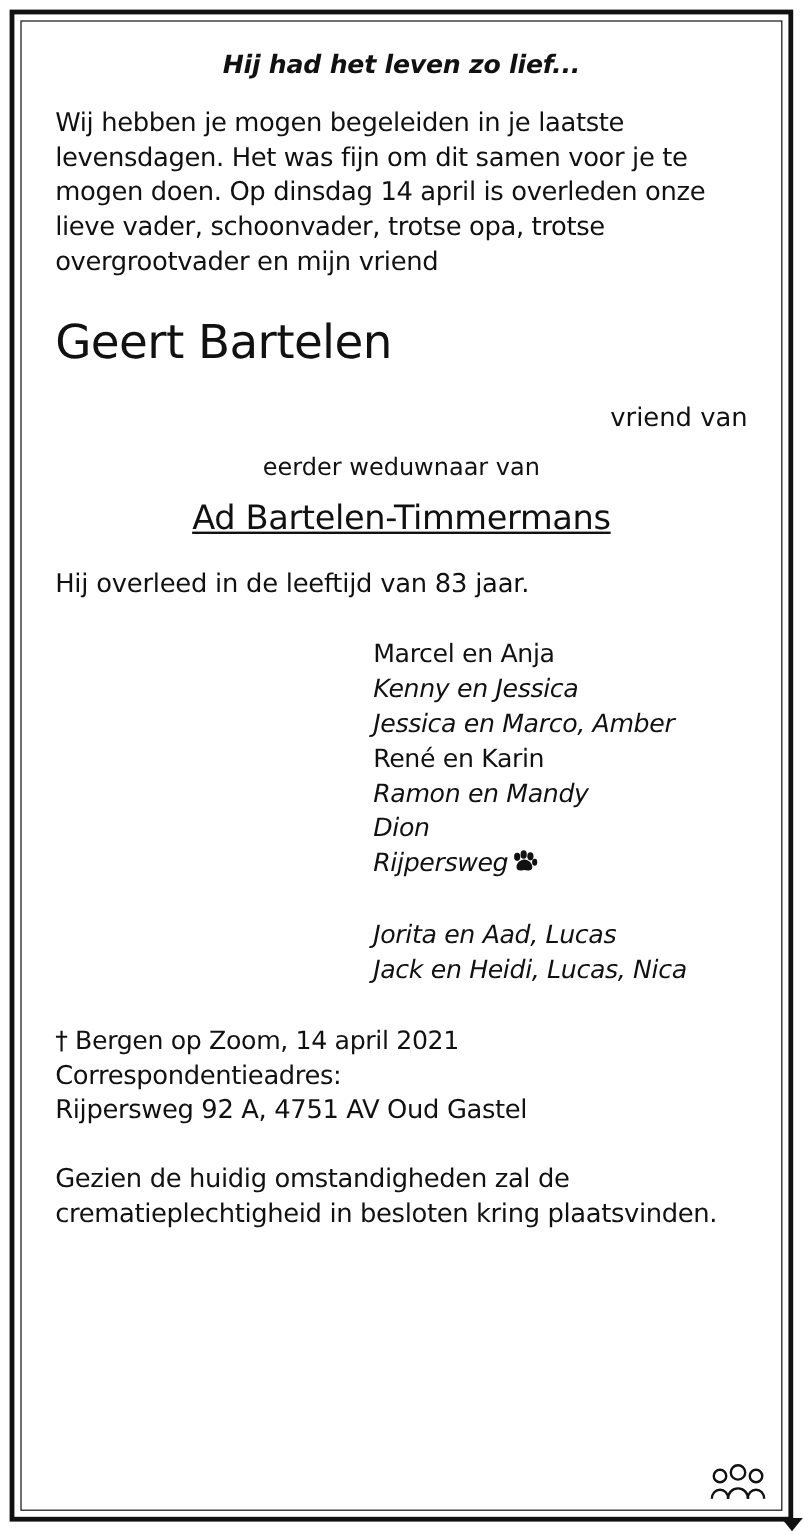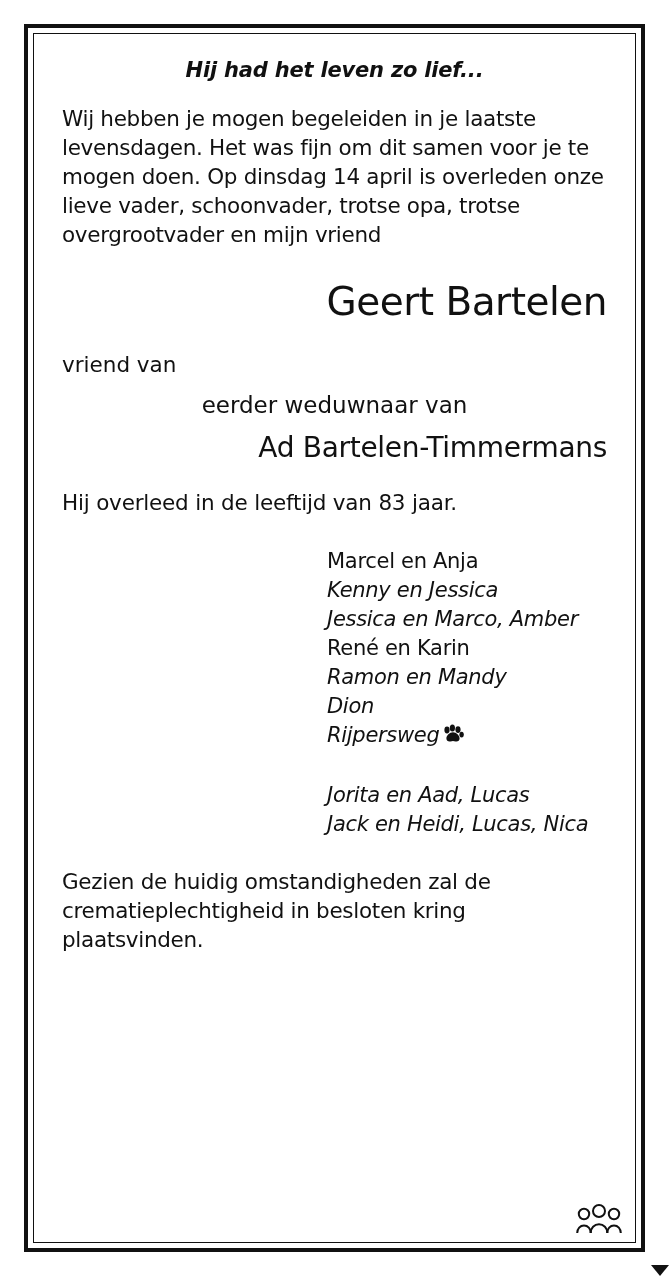--- a/index.html
+++ b/index.html
@@ -15,21 +15,21 @@
     position: relative;
     overflow: hidden;
   }
   .page {
     position: absolute;
     left: 0; top: 0;
     width: 669px;
     height: 1276px;
     background: #ffffff;
     box-sizing: border-box;
-    padding: 24px;
+    padding: 8px;
   }
   .frame-outer {
     box-sizing: border-box;
     width: 100%;
     height: 100%;
     border: 4px solid #111111;
     padding: 5px;
     background: #ffffff;
   }
   .frame-inner {
@@ -50,51 +50,52 @@
     letter-spacing: -0.2px;
     margin: 2px 0 22px 0;
   }
   .intro {
     font-size: 21.5px;
     line-height: 29px;
     letter-spacing: -0.3px;
     margin: 0 0 20px 0;
   }
   .name-main {
-    text-align: right;
+    text-align: left;
     font-size: 39px;
     line-height: 46px;
     letter-spacing: -0.5px;
     margin: 30px 0 26px 0;
   }
   .rel-label {
-    text-align: left;
+    text-align: right;
     font-size: 21.5px;
     line-height: 28px;
     margin: 0 0 12px 0;
   }
   .rel-name {
     text-align: center;
     font-size: 28px;
     line-height: 34px;
     letter-spacing: -0.3px;
     margin: 0 0 26px 0;
   }
   .rel-label2 {
     text-align: center;
-    font-size: 23px;
+    font-size: 20px;
     line-height: 28px;
     margin: 0 0 12px 0;
   }
   .rel-name2 {
-    text-align: right;
+    text-align: center;
     font-size: 28px;
     line-height: 34px;
     letter-spacing: -0.3px;
     margin: 0 0 24px 0;
+    text-decoration: underline;
   }
   .age-line {
     font-size: 21.5px;
     line-height: 28px;
     letter-spacing: -0.2px;
     margin: 0 0 30px 0;
   }
   .family {
     margin: 0 0 4px 265px;
   }
@@ -186,20 +187,25 @@
                 <ellipse cx="19.6" cy="10.6" rx="2.2" ry="2.9" fill="#111"></ellipse>
                 <path d="M11 8.3c3.4 0 6.6 3.2 6.6 6.2 0 2.2-1.9 3.3-4 2.9-1.1-.2-1.9-.5-2.6-.5s-1.5.3-2.6.5c-2.1.4-4-.7-4-2.9 0-3 3.2-6.2 6.6-6.2z" fill="#111"></path>
               </svg></span></div>
 
         <div class="family-gap"></div>
 
         <div class="family-line italic">Jorita en Aad, Lucas</div>
         <div class="family-line italic">Jack en Heidi, Lucas, Nica</div>
       </div>
 
+      <div class="details">
+        <div class="detail-line cross">† Bergen op Zoom, 14 april 2021</div>
+        <div class="detail-line">Correspondentieadres:</div>
+        <div class="detail-line">Rijpersweg 92 A, 4751 AV Oud Gastel</div>
+      </div>
 
       <div class="closing">
         <div class="closing-line">Gezien de huidig omstandigheden zal de crematieplechtigheid in besloten kring plaatsvinden.</div>
       </div>
 
       <div class="logo">
         <svg width="48" height="34" viewBox="0 0 48 34">
           <circle cx="9" cy="12" r="5.2" fill="none" stroke="#111" stroke-width="2"></circle>
           <path d="M2.2 31c0-4.4 3-7.6 6.8-7.6s6.8 3.2 6.8 7.6" fill="none" stroke="#111" stroke-width="2"></path>
           <circle cx="24" cy="9" r="6" fill="none" stroke="#111" stroke-width="2"></circle>

